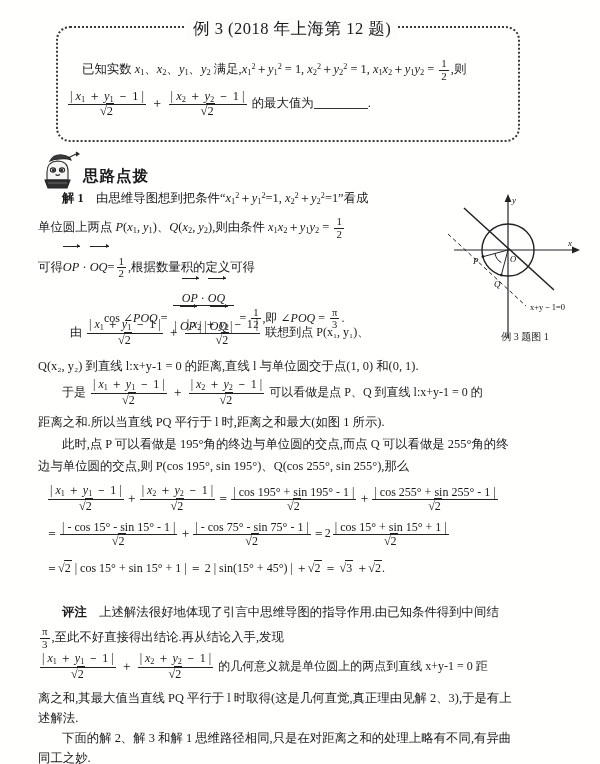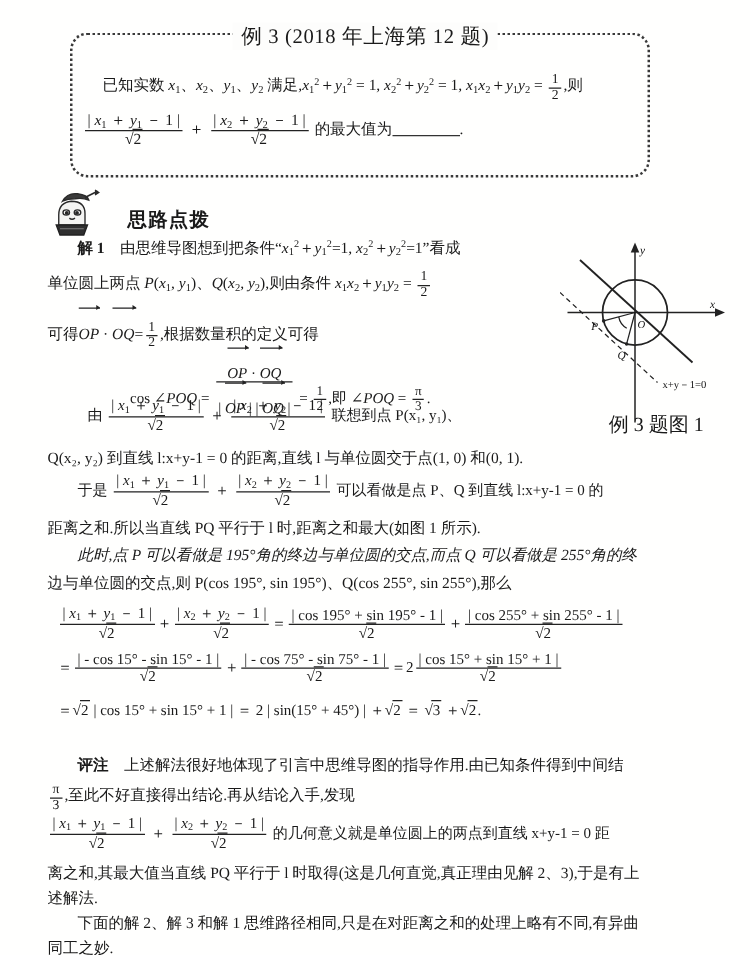--- a/index.html
+++ b/index.html
@@ -62,39 +62,39 @@
   .vecw::after{
     content:"";position:absolute;right:-1px;top:-2px;
     border-left:3.2px solid #222;border-top:2.2px solid transparent;border-bottom:2.2px solid transparent;
   }
   .blank{display:inline-block;border-bottom:1px solid #333;width:54px;vertical-align:-2px;}
   .bold{font-weight:bold;}
 
   
   .siluhead{
     position:absolute;left:38px;top:150px;
-    display:flex;align-items:flex-end;gap:20px;
+    display:flex;align-items:flex-end;gap:1px;
   }
   .siluicon{width:44px;height:40px;position:relative;}
   .siluicon svg{position:absolute;left:0;top:0;}
   .siluhead .htext{
     font-size:15.5px;font-weight:bold;letter-spacing:1px;
     font-family:"DejaVu Sans","Liberation Sans",sans-serif;
     padding-bottom:3px;
   }
 
   
   .ln{position:absolute;font-size:12.4px;white-space:nowrap;}
   .ctr{position:absolute;font-size:12px;white-space:nowrap;}
 
   
   .figwrap{position:absolute;left:448px;top:186px;width:150px;height:160px;}
   .figcap{
     position:absolute;left:460px;top:330px;width:130px;
-    text-align:center;font-size:16px;white-space:nowrap;
+    text-align:center;font-size:10px;white-space:nowrap;
   }
 </style>
 </head>
 <body>
 
 <div class="page"></div>
 <div class="inner">
 
   <div class="probbox"></div>
 
@@ -187,21 +187,21 @@
     </span>
     ＋
     <span class="frac">
       <span class="num">| <span class="it">x</span><span class="sub">2</span> ＋ <span class="it">y</span><span class="sub">2</span> － 1 |</span>
       <span class="den"><span class="srt"><span class="rad">√</span><span class="arg">2</span></span></span>
     </span>
     <span>可以看做是点 P、Q 到直线 l:x+y-1 = 0 的</span>
   </div>
 
   <div class="ln" style="left:38px;top:414px;">距离之和.所以当直线 PQ 平行于 l 时,距离之和最大(如图 1 所示).</div>
-  <div class="ln" style="left:62px;top:436px;font-style:italic;">此时,点 P 可以看做是 195°角的终边与单位圆的交点,而点 Q 可以看做是 255°角的终</div>
+  <div class="ln" style="left:62px;top:436px;">此时,点 P 可以看做是 195°角的终边与单位圆的交点,而点 Q 可以看做是 255°角的终</div>
   <div class="ln" style="left:38px;top:458px;">边与单位圆的交点,则 P(cos 195°, sin 195°)、Q(cos 255°, sin 255°),那么</div>
 
   <div class="figwrap">
     <svg width="150" height="160" viewBox="0 0 150 160">
       <g stroke="#222" fill="none">
 
         <line x1="60" y1="152" x2="60" y2="12" stroke-width="1.2"></line>
         <path d="M60,8 L56.6,16 L63.4,16 Z" fill="#222" stroke="none"></path>
 
         <line x1="6" y1="64" x2="128" y2="64" stroke-width="1.2"></line>

